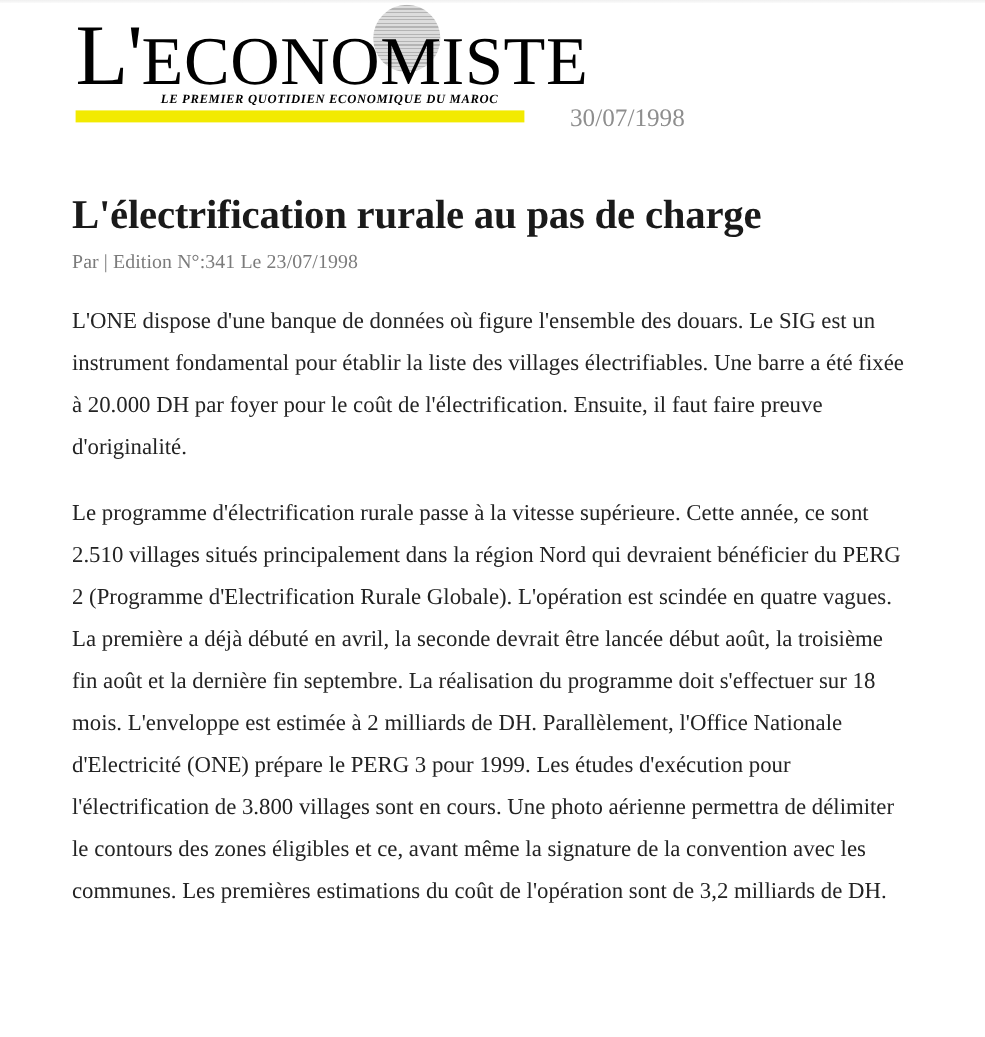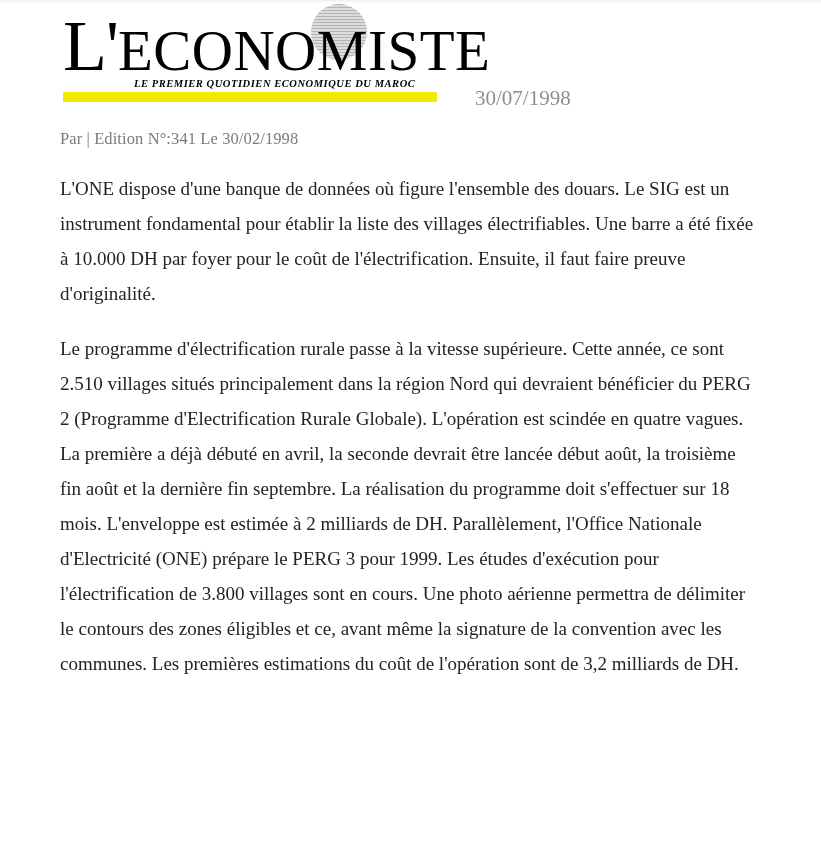--- a/index.html
+++ b/index.html
@@ -164,21 +164,22 @@
   </div>
 
   <div class="yellow-bar"></div>
 
   <div class="issue-date">30/07/1998</div>
 
 </header>
 
 <main class="article">
 
+  <h1 class="headline">L'électrification rurale au pas de charge</h1>
 
-  <div class="byline">Par | Edition N°:341 Le 30/02/1998</div>
+  <div class="byline">Par | Edition N°:341 Le 23/07/1998</div>
 
   <div class="body-copy">
-    <p>L'ONE dispose d'une banque de données où figure l'ensemble des douars. Le SIG est un instrument fondamental pour établir la liste des villages électrifiables. Une barre a été fixée à 10.000 DH par foyer pour le coût de l'électrification. Ensuite, il faut faire preuve d'originalité.</p>
+    <p>L'ONE dispose d'une banque de données où figure l'ensemble des douars. Le SIG est un instrument fondamental pour établir la liste des villages électrifiables. Une barre a été fixée à 20.000 DH par foyer pour le coût de l'électrification. Ensuite, il faut faire preuve d'originalité.</p>
     <p>Le programme d'électrification rurale passe à la vitesse supérieure. Cette année, ce sont 2.510 villages situés principalement dans la région Nord qui devraient bénéficier du PERG 2 (Programme d'Electrification Rurale Globale). L'opération est scindée en quatre vagues. La première a déjà débuté en avril, la seconde devrait être lancée début août, la troisième fin août et la dernière fin septembre. La réalisation du programme doit s'effectuer sur 18 mois. L'enveloppe est estimée à 2 milliards de DH. Parallèlement, l'Office Nationale d'Electricité (ONE) prépare le PERG 3 pour 1999. Les études d'exécution pour l'électrification de 3.800 villages sont en cours. Une photo aérienne permettra de délimiter le contours des zones éligibles et ce, avant même la signature de la convention avec les communes. Les premières estimations du coût de l'opération sont de 3,2 milliards de DH.</p>
   </div>
 
 </main>
 
 </body></html>

